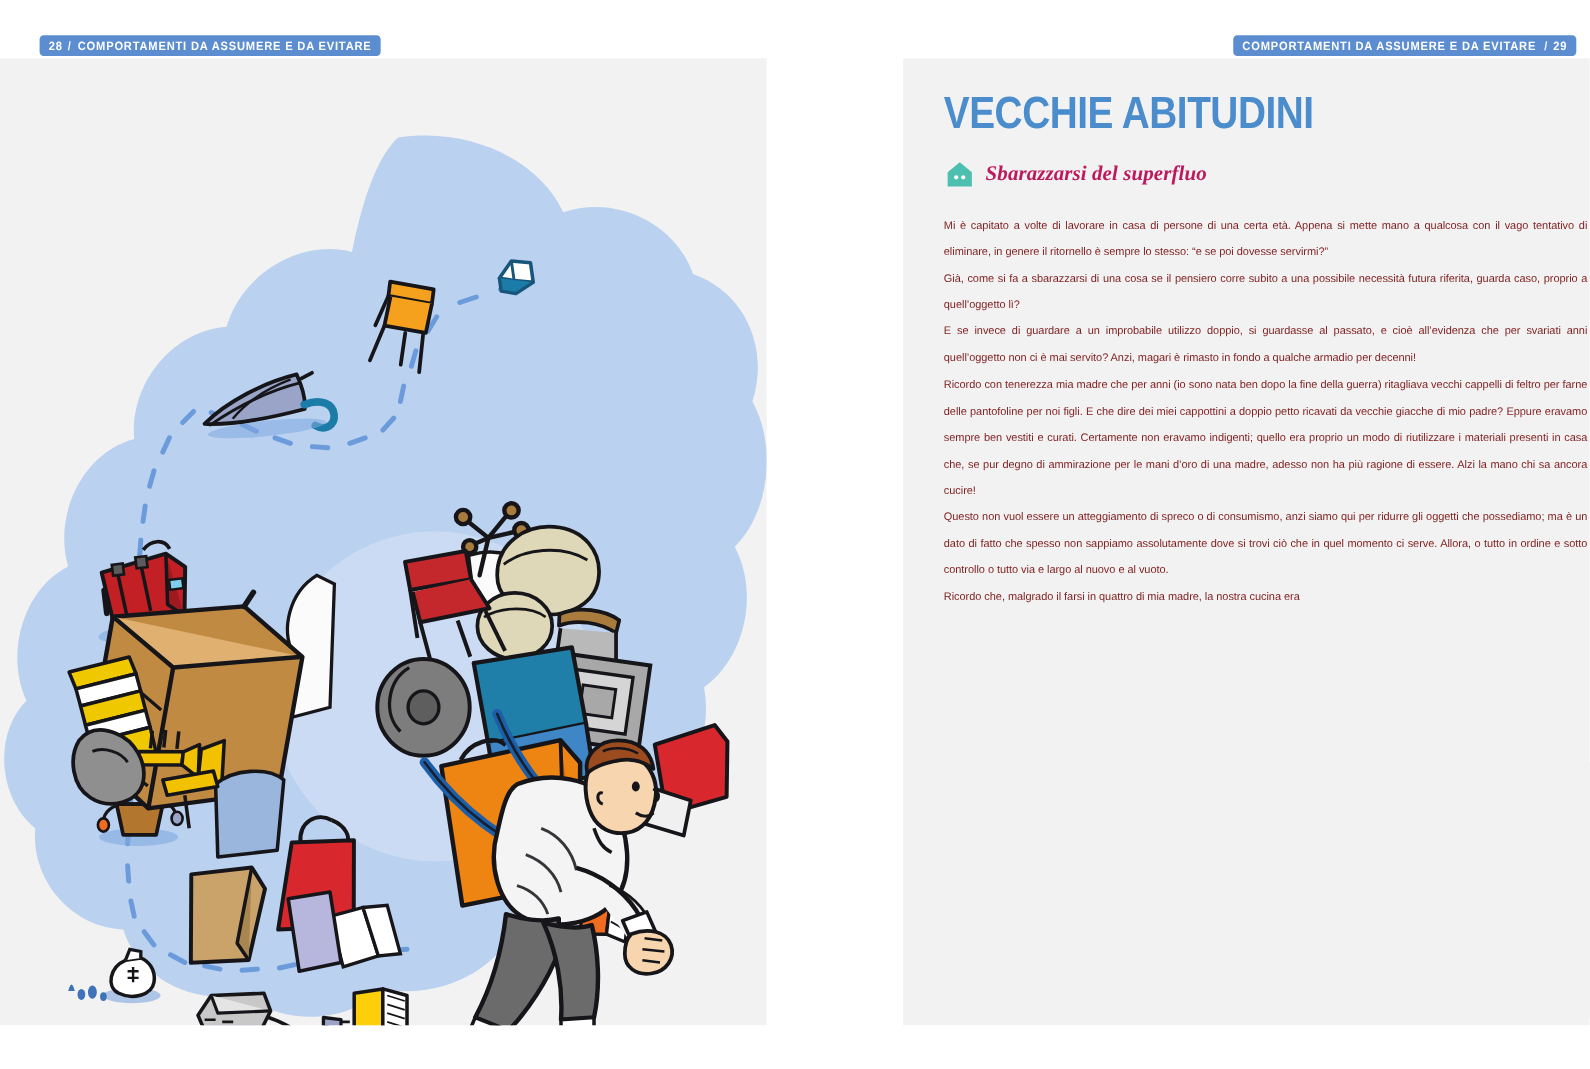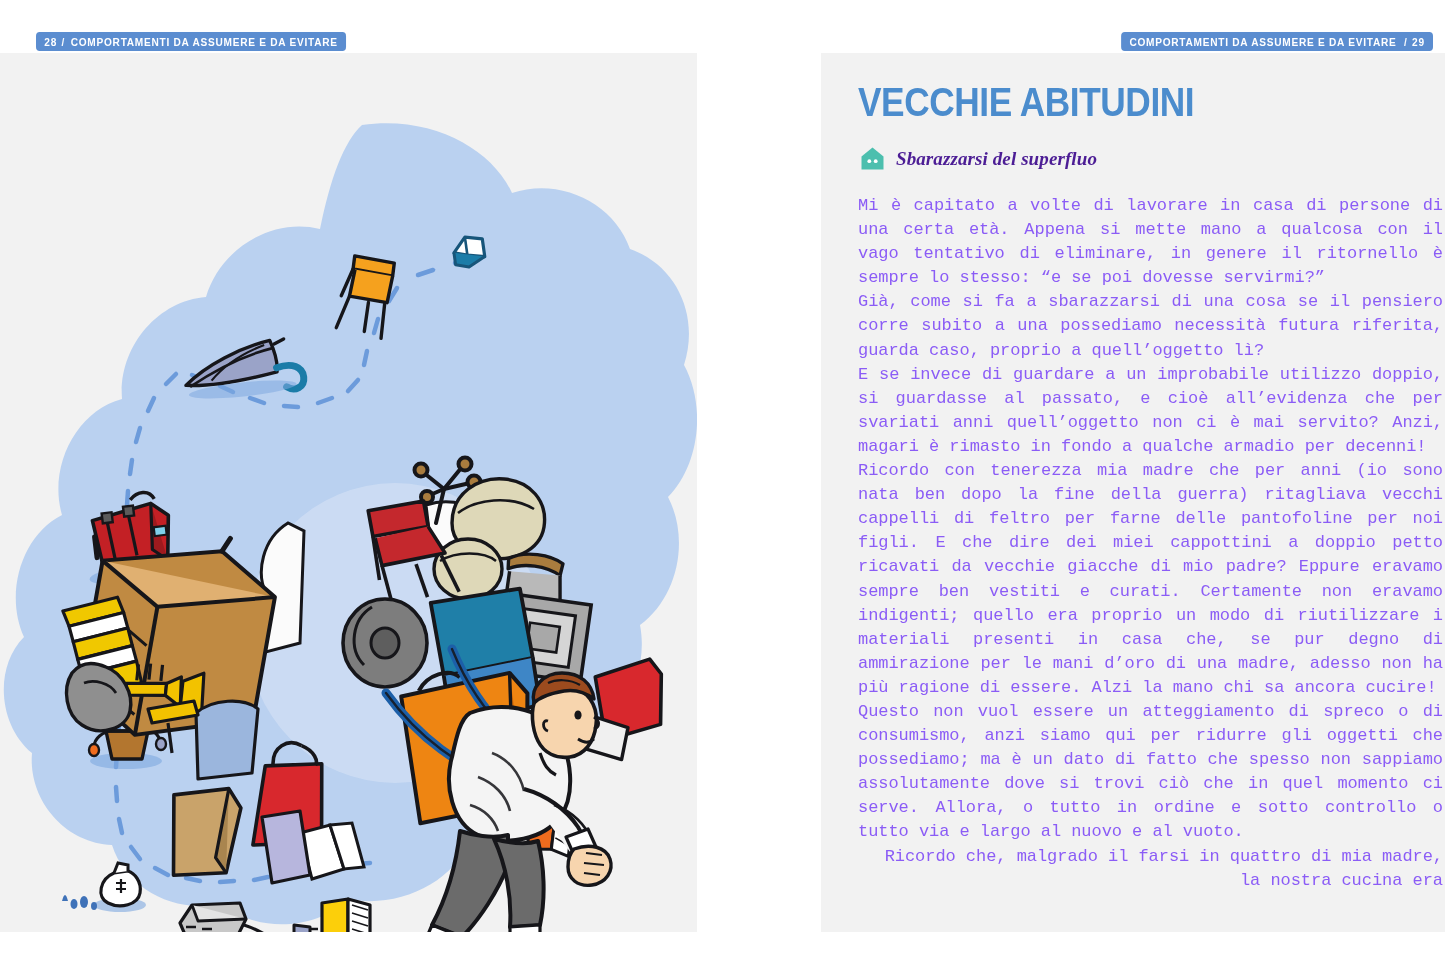--- a/index.html
+++ b/index.html
@@ -32,26 +32,26 @@
     font-family:"Liberation Sans",sans-serif;
     font-weight:700;font-size:41px;line-height:44px;
     letter-spacing:-0.5px;color:#4b8ccd;
     transform:scaleX(.86);transform-origin:left center;
     margin:0 0 22px 0;white-space:nowrap;
   }
   .sub-row{display:flex;align-items:center;gap:11px;margin:0 0 23px 2px;}
   .house-icon{width:25px;height:25px;flex:0 0 25px;display:block;}
   .sub-title{
     font-family:"Liberation Serif",serif;
-    font-weight:700;font-style:italic;font-size:19px;color:#4c1d95;
+    font-weight:700;font-style:italic;font-size:19px;color:#be185d;
     letter-spacing:.1px;
   }
   .body-text{
-    font-family:Liberation Mono, monospace;
-    font-size:17px;line-height:24.1px;color:#8b5cf6;
+    font-family:Liberation Sans, sans-serif;
+    font-size:10px;line-height:24.1px;color:#7f1d1d;
     text-align:justify;text-justify:inter-word;
     hyphens:manual;letter-spacing:-0.05px;
   }
   .body-text p{margin:0;}
 
   
   .illus{position:absolute;left:0;top:0;width:697px;height:879px;}
   .illus svg{display:block;width:100%;height:100%;}
 </style>
 </head>
@@ -456,23 +456,23 @@
             <path d="M12.5 1.5 L23.5 10.5 L23.5 23.5 L1.5 23.5 L1.5 10.5 Z" fill="#4cbfae"></path>
             <circle cx="9.3" cy="15.2" r="1.9" fill="#ffffff"></circle>
             <circle cx="15.7" cy="15.2" r="1.9" fill="#ffffff"></circle>
           </svg>
         </span>
         <span class="sub-title">Sbarazzarsi del superfluo</span>
       </div>
 
       <div class="body-text">
         <p>Mi è capitato a volte di lavorare in casa di persone di una certa età. Appena si mette mano a qualcosa con il vago tentativo di eliminare, in genere il ritornello è sempre lo stesso: “e se poi dovesse servirmi?”</p>
-        <p>Già, come si fa a sbarazzarsi di una cosa se il pensiero corre subito a una possediamo necessità futura riferita, guarda caso, proprio a quell’oggetto lì?</p>
+        <p>Già, come si fa a sbarazzarsi di una cosa se il pensiero corre subito a una possibile necessità futura riferita, guarda caso, proprio a quell’oggetto lì?</p>
         <p>E se invece di guardare a un improbabile utilizzo doppio, si guardasse al passato, e cioè all’evidenza che per svariati anni quell’oggetto non ci è mai servito? Anzi, magari è rimasto in fondo a qualche armadio per decenni!</p>
         <p>Ricordo con tenerezza mia madre che per anni (io sono nata ben dopo la fine della guerra) ritagliava vecchi cappelli di feltro per farne delle pantofoline per noi figli. E che dire dei miei cappottini a doppio petto ricavati da vecchie giacche di mio padre? Eppure eravamo sempre ben vestiti e curati. Certamente non eravamo indigenti; quello era proprio un modo di riutilizzare i materiali presenti in casa che, se pur degno di ammirazione per le mani d’oro di una madre, adesso non ha più ragione di essere. Alzi la mano chi sa ancora cucire!</p>
         <p>Questo non vuol essere un atteggiamento di spreco o di consumismo, anzi siamo qui per ridurre gli oggetti che possediamo; ma è un dato di fatto che spesso non sappiamo assolutamente dove si trovi ciò che in quel momento ci serve. Allora, o tutto in ordine e sotto controllo o tutto via e largo al nuovo e al vuoto.</p>
-        <p style="text-align:right;">Ricordo che, malgrado il farsi in quattro di mia madre, la nostra cucina era</p>
+        <p style="text-align:left;">Ricordo che, malgrado il farsi in quattro di mia madre, la nostra cucina era</p>
       </div>
 
     </div>
   </div>
 
 </div>
 
 </body></html>

